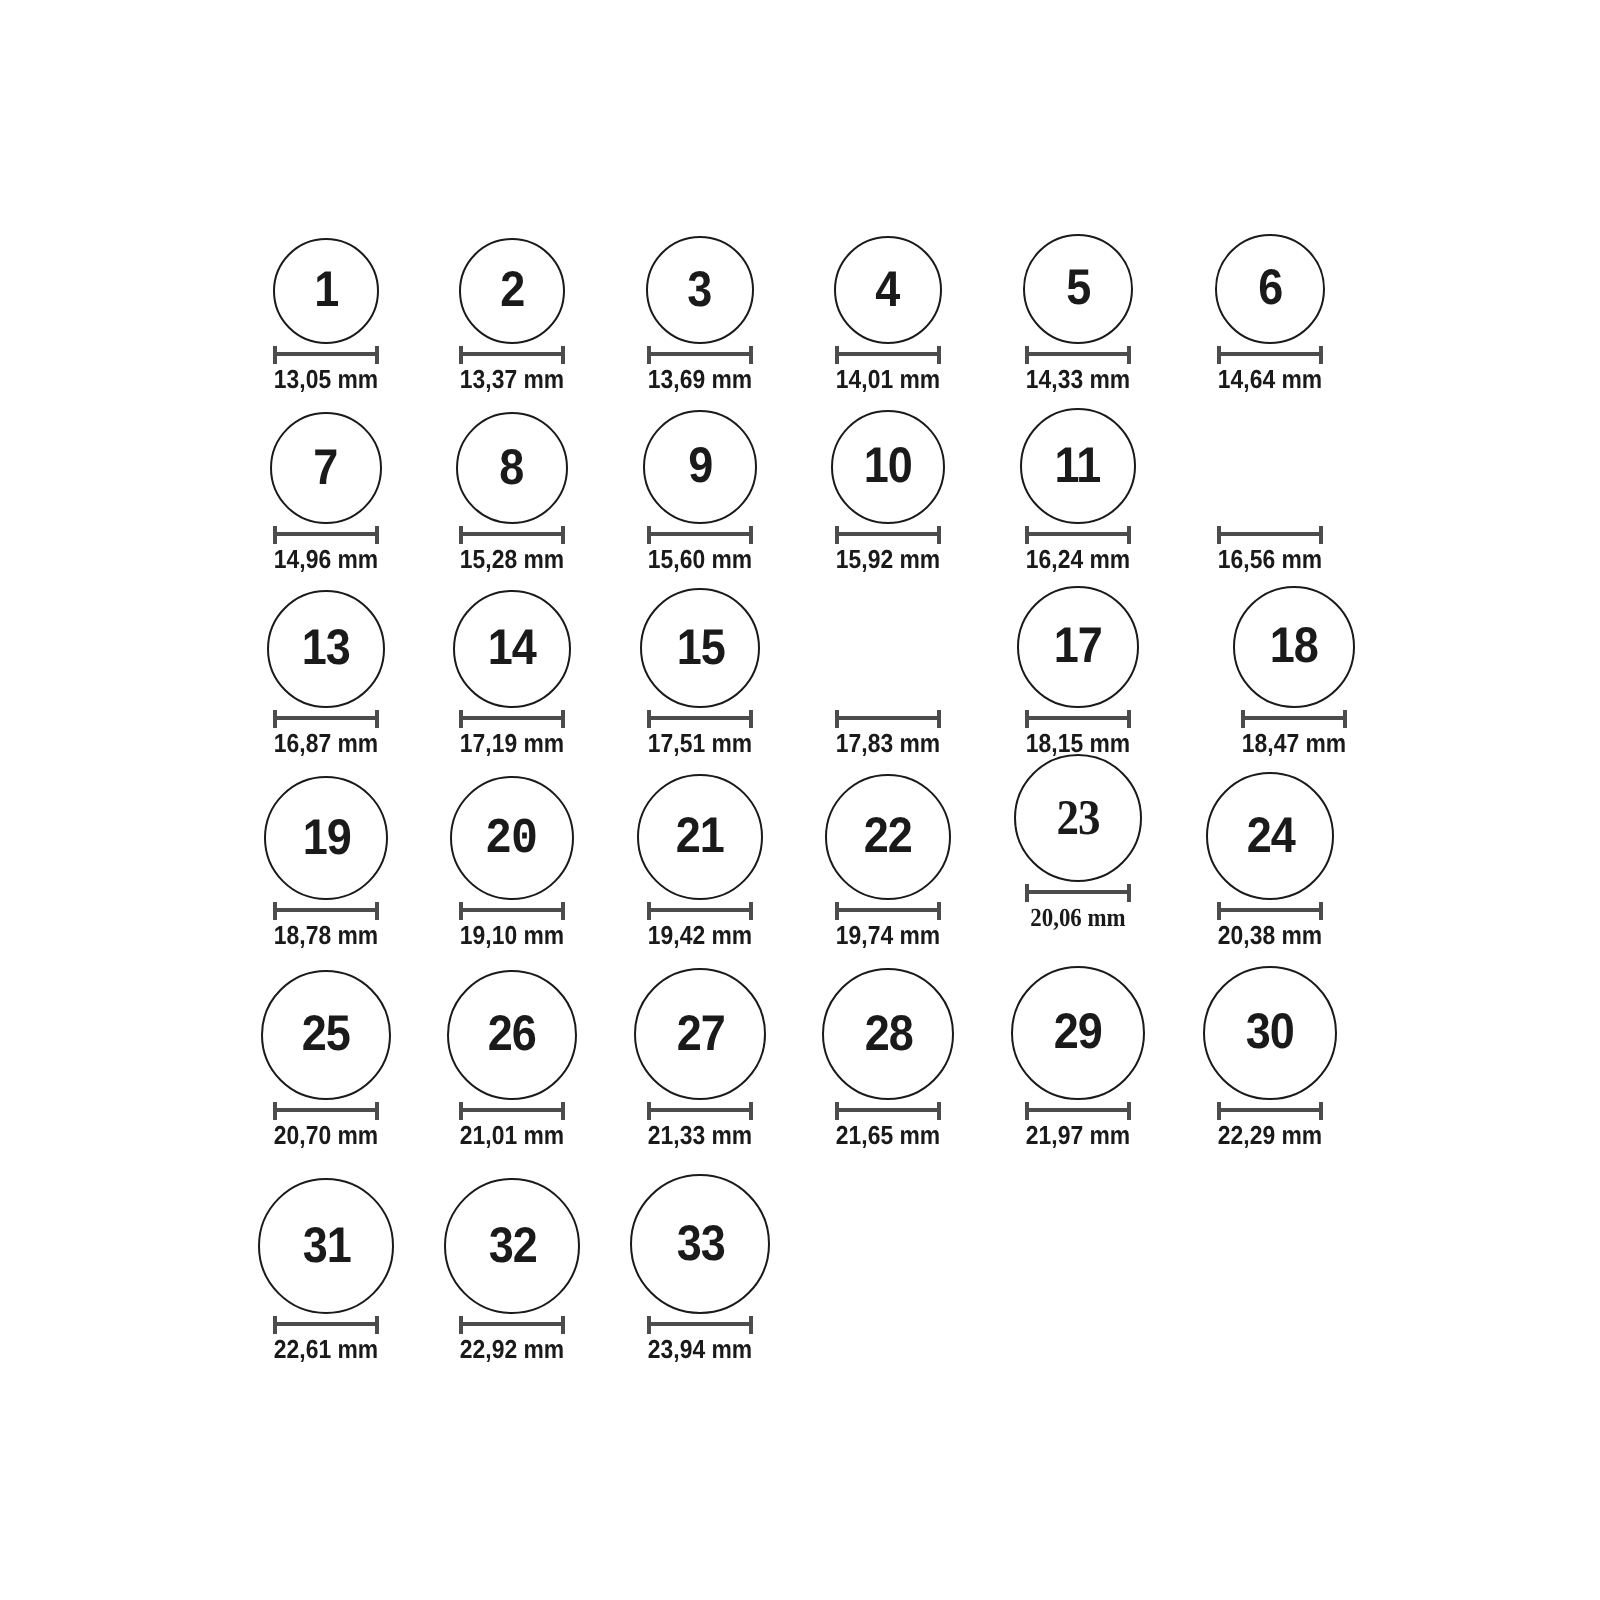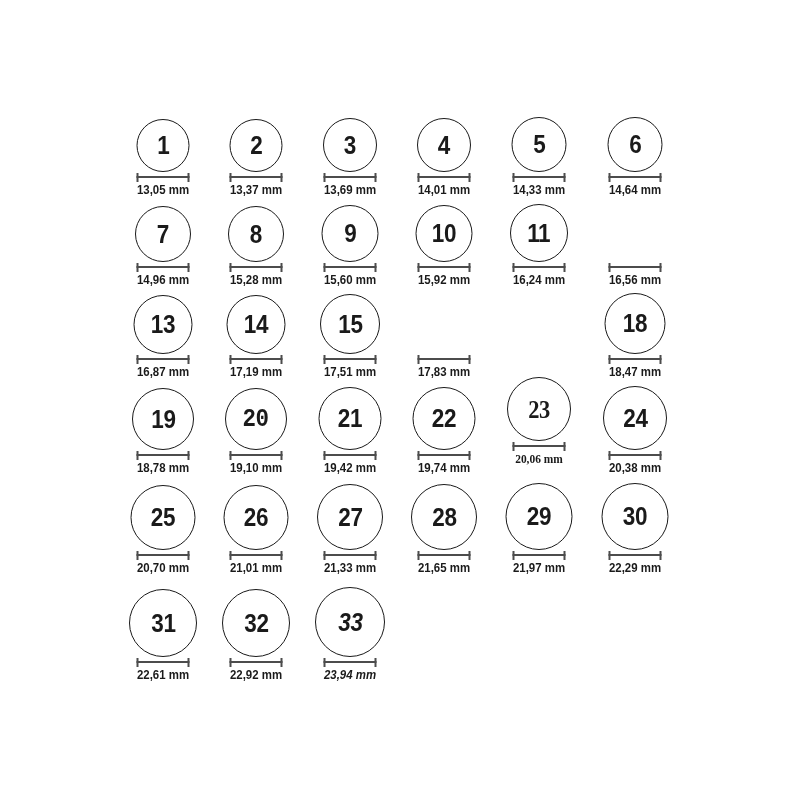--- a/index.html
+++ b/index.html
@@ -209,21 +209,32 @@
     <div class="ring-label" style="top: 96px;">17,51 mm</div>
   </div>
     <div class="ring-cell" style="left: 397px; top: 269px;">
     <div class="measure" style="top: 85.5px;">
       <span class="measure-tick tick-left"></span>
       <span class="measure-bar"></span>
       <span class="measure-tick tick-right"></span>
     </div>
     <div class="ring-label" style="top: 96px;">17,83 mm</div>
   </div>
-    <div class="ring-cell" style="left: 588px; top: 269px;">
+    <div class="ring-cell" style="left: 492px; top: 269px;">
+    <div class="ring-circle" style="width: 61px; height: 61px; top: 24px;">
+      <span class="ring-number">17</span>
+    </div>
+    <div class="measure" style="top: 85.5px;">
+      <span class="measure-tick tick-left"></span>
+      <span class="measure-bar"></span>
+      <span class="measure-tick tick-right"></span>
+    </div>
+    <div class="ring-label" style="top: 96px;">18,15 mm</div>
+  </div>
+    <div class="ring-cell" style="left: 600px; top: 269px;">
     <div class="ring-circle" style="width: 61px; height: 61px; top: 24px;">
       <span class="ring-number">18</span>
     </div>
     <div class="measure" style="top: 85.5px;">
       <span class="measure-tick tick-left"></span>
       <span class="measure-bar"></span>
       <span class="measure-tick tick-right"></span>
     </div>
     <div class="ring-label" style="top: 96px;">18,47 mm</div>
   </div>
@@ -374,21 +385,21 @@
     <div class="ring-circle" style="width: 68px; height: 68px; top: 17px; justify-content: center;">
       <span class="ring-number">32</span>
     </div>
     <div class="measure" style="top: 85.5px;">
       <span class="measure-tick tick-left"></span>
       <span class="measure-bar"></span>
       <span class="measure-tick tick-right"></span>
     </div>
     <div class="ring-label" style="top: 96px;">22,92 mm</div>
   </div>
-    <div class="ring-cell" style="left: 303px; top: 572px; font-style: italic;">
+    <div class="ring-cell" style="left: 303px; top: 572px;">
     <div class="ring-circle" style="width: 70px; height: 70px; top: 15px;">
       <span class="ring-number">33</span>
     </div>
     <div class="measure" style="top: 85.5px;">
       <span class="measure-tick tick-left"></span>
       <span class="measure-bar"></span>
       <span class="measure-tick tick-right"></span>
     </div>
     <div class="ring-label" style="top: 96px;">23,94 mm</div>
   </div>

